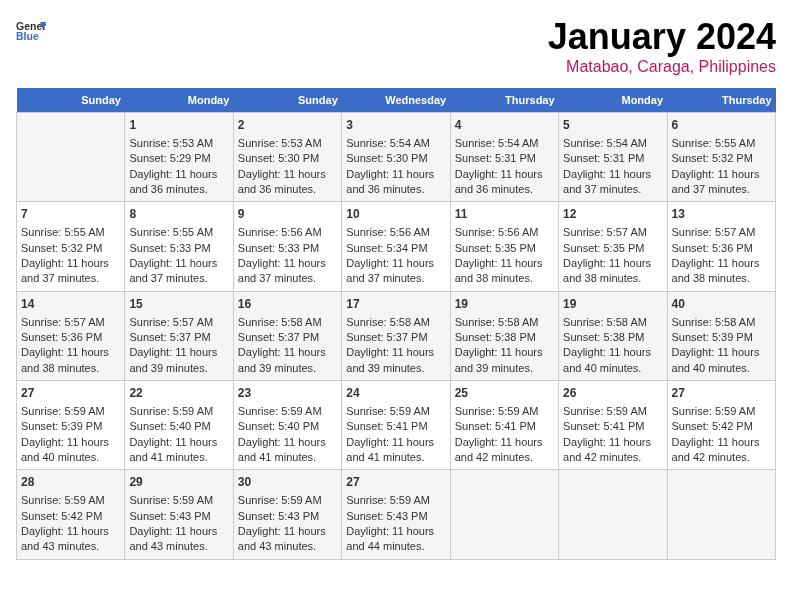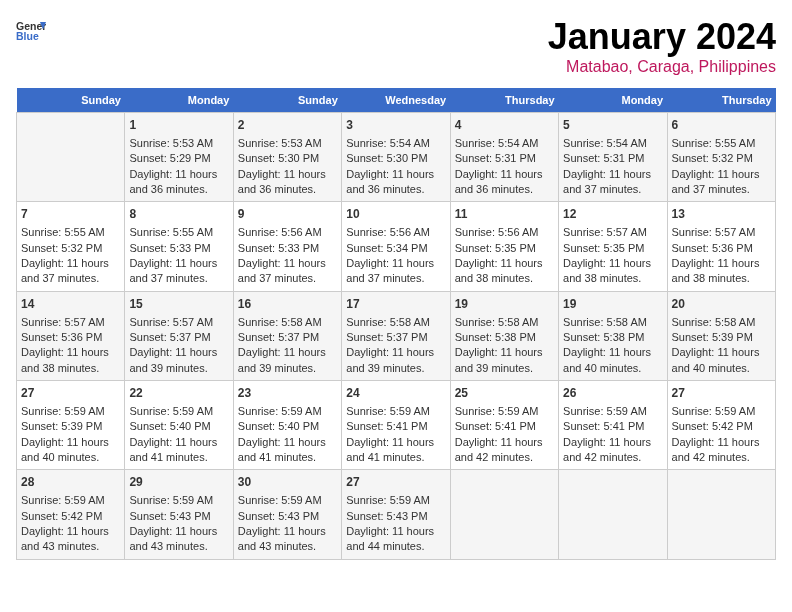--- a/index.html
+++ b/index.html
@@ -236,21 +236,21 @@
           <div>and 39 minutes.</div>
         </td>
         <td>
           <span class="day-num">19</span>
           <div>Sunrise: 5:58 AM</div>
           <div>Sunset: 5:38 PM</div>
           <div>Daylight: 11 hours</div>
           <div>and 40 minutes.</div>
         </td>
         <td>
-          <span class="day-num">20</span>
+          <span class="day-num">40</span>
           <div>Sunrise: 5:58 AM</div>
           <div>Sunset: 5:39 PM</div>
           <div>Daylight: 11 hours</div>
           <div>and 40 minutes.</div>
         </td>
       </tr>
       <tr>
         <td>
           <span class="day-num">27</span>
           <div>Sunrise: 5:59 AM</div>

